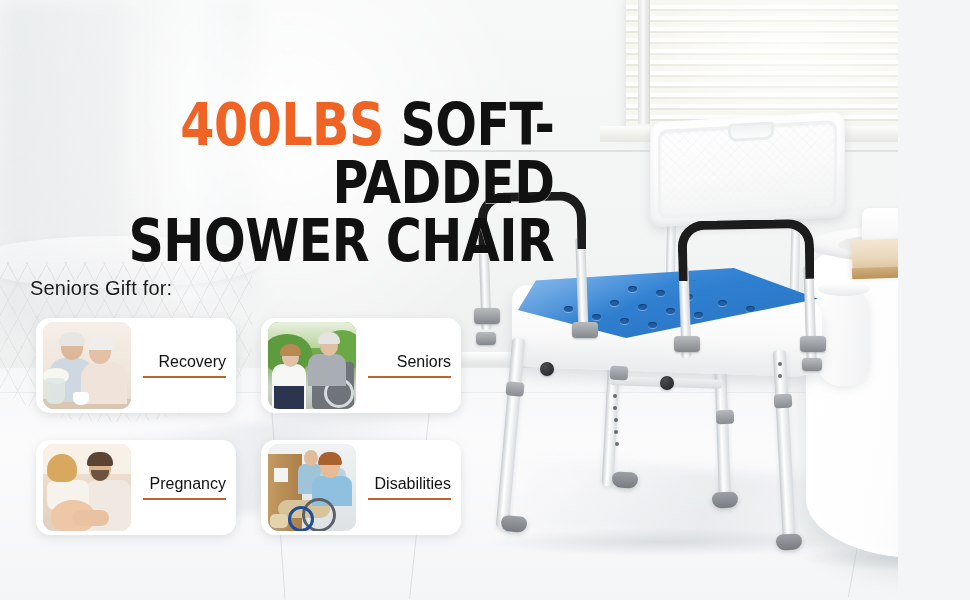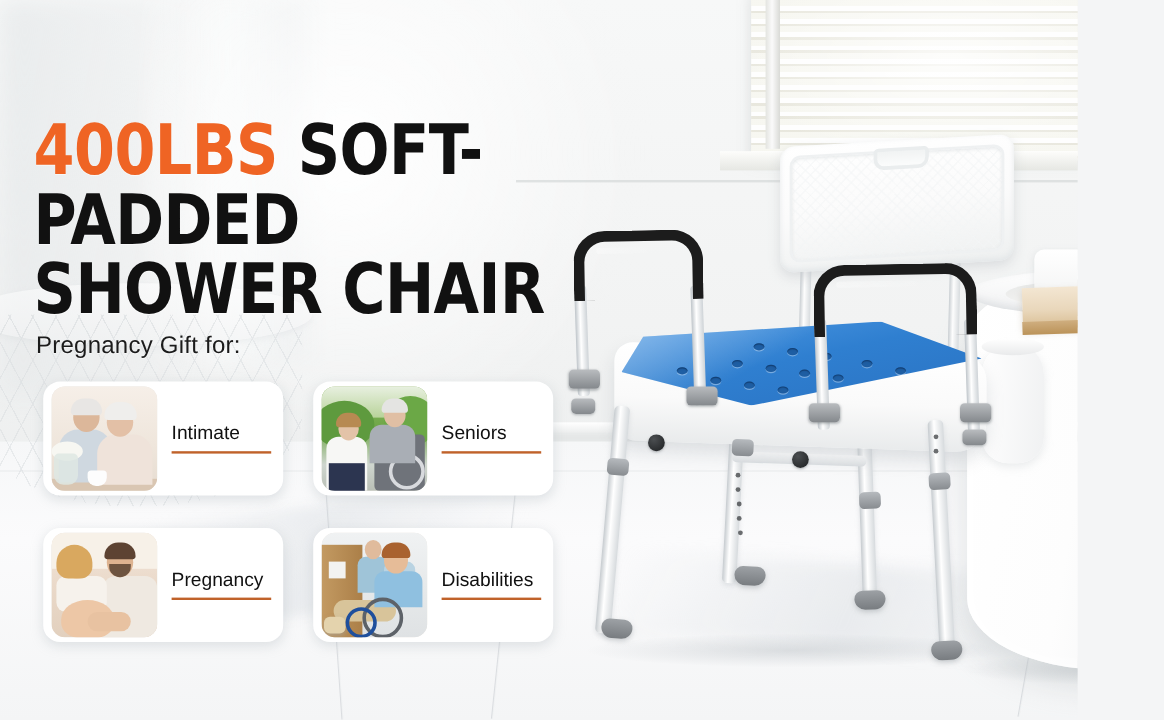--- a/index.html
+++ b/index.html
@@ -6,20 +6,21 @@
   html,body { width:970px; height:600px; overflow:hidden; }
   body {
     font-family:"Liberation Sans", sans-serif;
     background:#f4f5f6;
   }
   #stage {
     position:relative;
     width:898px; height:600px;
     overflow:hidden;
     background:#f2f3f4;
+    text-align:right;
   }
 
   
   .bg-wall {
     position:absolute; left:0; top:0; width:970px; height:600px;
     background:
       linear-gradient(180deg,#f7f8f8 0%,#f2f3f3 45%,#eceeee 70%,#f4f5f5 100%);
   }
   .wall-soft-light {
     position:absolute; left:120px; top:-40px; width:420px; height:420px;
@@ -587,41 +588,41 @@
     <div class="foot" style="left:152px; top:362px; transform:rotate(3deg);"></div>
     <div class="foot" style="left:252px; top:382px; transform:rotate(-2deg);"></div>
     <div class="foot" style="left:316px; top:424px; transform:rotate(-3deg);"></div>
   </div>
 
   <div class="headline">
     <span class="hl-accent">400LBS</span><span> SOFT-PADDED</span>
     <span class="line2">SHOWER CHAIR</span>
   </div>
 
-  <div class="gift-label">Pregnancy Gift for:</div>
+  <div class="gift-label">Seniors Gift for:</div>
 
   <div class="cards">
 
     <div class="card c0">
       <div class="card-thumb">
         <div class="ph ph-seniors">
           <div class="table"></div>
             <div class="body-a"></div>
             <div class="body-b"></div>
           <div class="head-a"></div>
             <div class="hair-a"></div>
           <div class="head-b"></div>
             <div class="hair-b"></div>
           <div class="bloom"></div>
             <div class="vase"></div>
             <div class="cup"></div>
         </div>
       </div>
       <div class="card-text">
-        <div class="card-label">Intimate</div>
+        <div class="card-label">Recovery</div>
         <div class="card-underline"></div>
       </div>
     </div>
 
     <div class="card c1">
       <div class="card-thumb">
         <div class="ph ph-recovery">
           <div class="sky"></div>
             <div class="bush"></div>
             <div class="bush2"></div>

